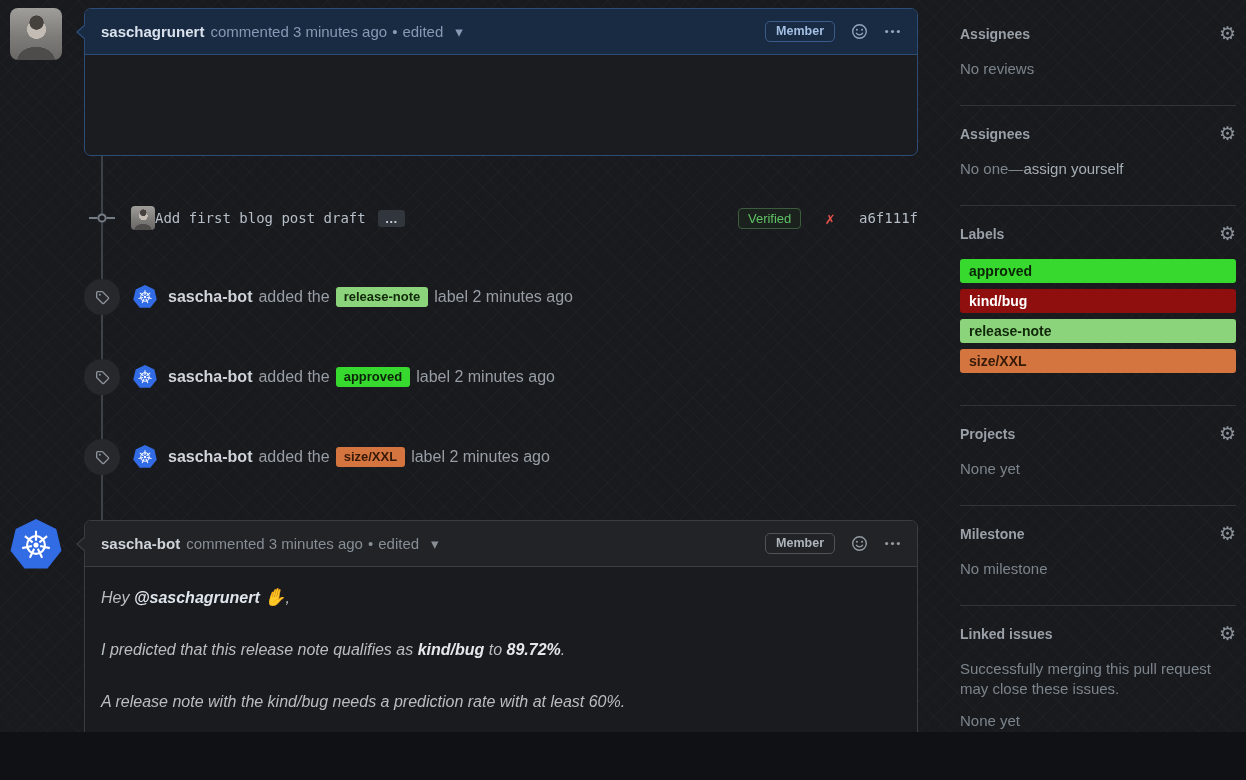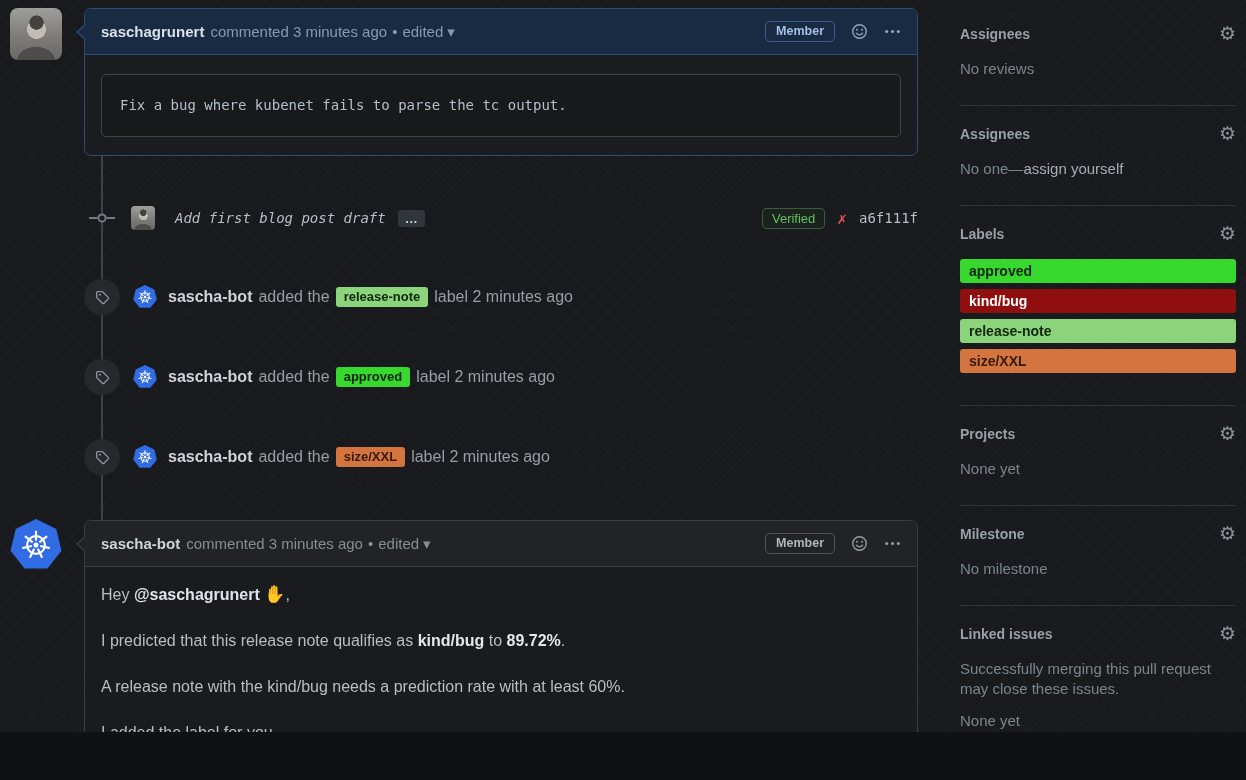--- a/index.html
+++ b/index.html
@@ -46,54 +46,54 @@
   .hdr { height:46px; display:flex; align-items:center; padding:0 16px;
          background:var(--hb); border-bottom:1px solid var(--bc);
          border-radius:6px 6px 0 0; font-size:15px; }
   .c1 .hdr { color:#8799b4; }
   .c2 .hdr { color:#878e95; }
   .author { font-weight:bold; text-decoration:none; margin-right:6px; cursor:pointer; }
   .c1 .author { color:#d9e1ec; }
   .c2 .author { color:#ced4da; }
   .meta { margin-right:5px; }
   .edited-btn { background:none; border:none; font:inherit; color:inherit; cursor:pointer;
-                display:inline-flex; align-items:center; gap:4px; padding:0; }
+                display:inline-flex; align-items:center; gap:12px; padding:0; }
   .hdr-right { margin-left:auto; display:flex; align-items:center; gap:16px; }
   .member { border:1px solid; border-radius:5px; padding:3px 10px;
             font-size:12.5px; font-weight:bold; line-height:1; }
   .c1 .member { border-color:#3b5c8c; color:#a3bfe3; }
   .c2 .member { border-color:#4e545a; color:#aeb5bc; }
   .icon-btn { background:none; border:none; cursor:pointer; display:flex; align-items:center; }
   .c1 .icon-btn { color:#93a5bd; }
   .c2 .icon-btn { color:#949ba3; }
 
   .c1 .body { padding:19px 16px; }
   .codeblock { background:#18191b; border:1px solid #404347; border-radius:5px;
     padding:22px 18px; font-family:"DejaVu Sans Mono", monospace;
     font-size:14px; line-height:17px; color:#b6bec7; white-space:pre; overflow:hidden; }
 
-  .c2 .body { padding:17px 16px 0; font-size:16px; line-height:21px; color:#b9bec3; }
+  .c2 .body { padding:17px 16px 0; font-size:16px; line-height:27px; color:#b9bec3;font-style:italic; }
   .c2 .body p { margin:0 0 25px; }
   .c2 .body strong { color:#e4e8ec; }
   .mention { color:#dfe5ec; font-weight:bold; text-decoration:none; cursor:pointer; }
   .wave { color:#e8b931; font-size:17px; }
   .emoji-sliver { position:absolute; left:108px; top:224px; width:11px; height:7px;
     background:#e8b931; border-radius:6px 6px 1px 1px; }
 
   
   .commit-row { position:absolute; left:84px; top:204px; width:834px; height:28px;
     display:flex; align-items:center; z-index:1;
     font-family:"DejaVu Sans Mono", monospace; font-size:14px; color:#b6bec7; }
   .commit-icon { margin-left:5px; flex:none; display:flex; }
   .commit-row .av-24 { margin-left:16px; }
-  .commit-msg { margin-left:20px; text-decoration:none; color:#b6bec7; cursor:pointer;font-style:italic; }
+  .commit-msg { margin-left:0; text-decoration:none; color:#b6bec7; cursor:pointer; }
   .expand-btn { margin-left:12px; background:#31363c; color:#c6cdd4; border:none;
     border-radius:3px; padding:0 7px; height:17px; line-height:15px; font-size:13px;
     font-weight:bold; cursor:pointer; }
-  .commit-right { margin-left:auto; display:flex; align-items:center; gap:12px; }
+  .commit-right { margin-left:auto; display:flex; align-items:center; gap:24px; }
   .verified { font-family:"Liberation Sans", sans-serif; font-size:13px; color:#5ec263;
     background:#1b211c; border:1px solid #3c5a3e; border-radius:4px; padding:2px 9px;
     cursor:pointer; }
   .fail-x { color:#e5534b; font-weight:bold; font-size:16px; cursor:pointer; }
   .commit-hash { color:#b6bec7; text-decoration:none; cursor:pointer; }
 
   
   .event-row { position:absolute; left:84px; width:834px; height:36px;
     display:flex; align-items:center; z-index:1; font-size:16px; color:#979ea5; }
   .ev-1 { top:279px; } .ev-2 { top:359px; } .ev-3 { top:439px; }
@@ -151,23 +151,20 @@
         </button>
         <button class="icon-btn">
           <svg width="17" height="17" viewBox="0 0 16 16" fill="currentColor">
               <circle cx="2.5" cy="8" r="1.5"></circle>
               <circle cx="8" cy="8" r="1.5"></circle>
               <circle cx="13.5" cy="8" r="1.5"></circle>
             </svg>
         </button>
       </span>
     </header>
-    <div class="body">
-      <pre class="codeblock">Fix a bug where kubenet fails to parse the tc output.</pre>
-    </div>
   </section>
 
   <div class="commit-row">
     <span class="commit-icon">
       <svg width="26" height="16" viewBox="0 0 26 16">
           <line x1="0" y1="8" x2="8.5" y2="8" stroke="#747c85" stroke-width="2"></line>
           <line x1="17.5" y1="8" x2="26" y2="8" stroke="#747c85" stroke-width="2"></line>
           <circle cx="13" cy="8" r="3.6" fill="#191a1e" stroke="#747c85" stroke-width="2"></circle>
         </svg>
     </span>

